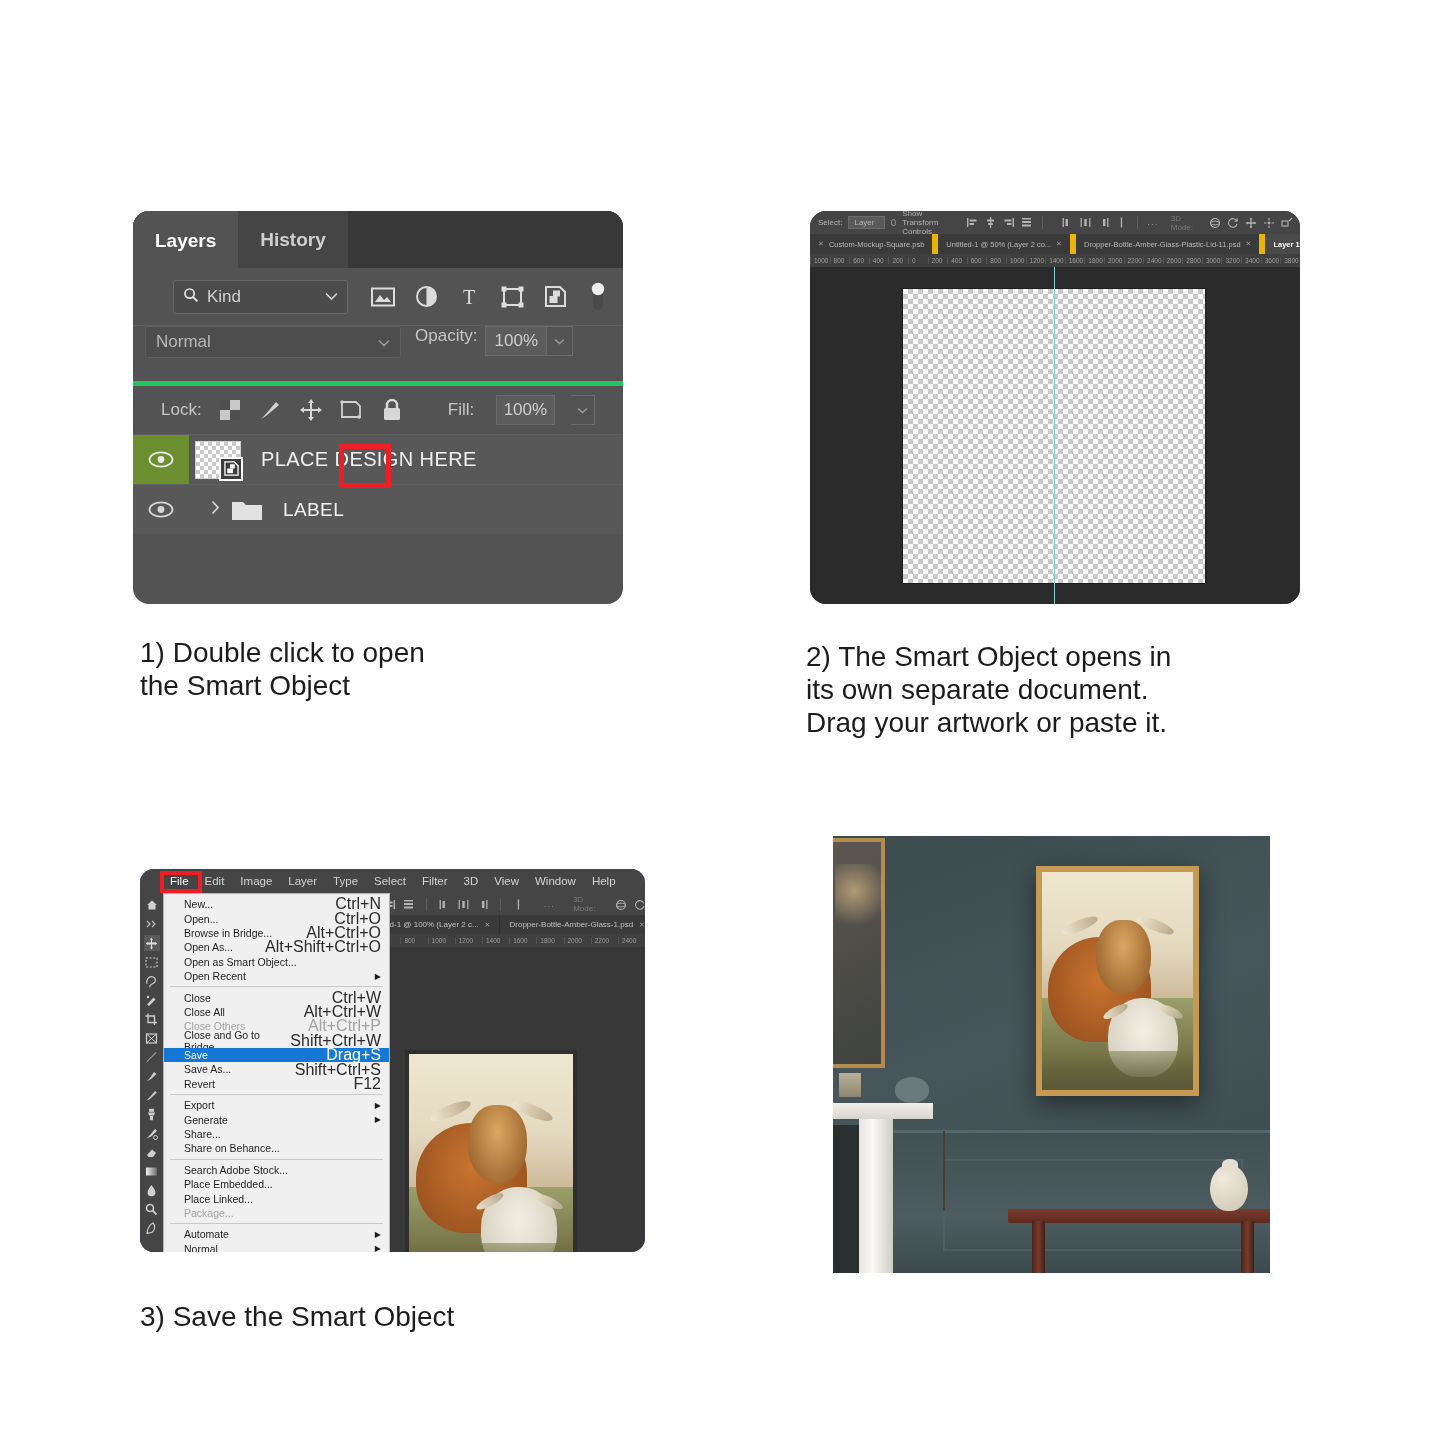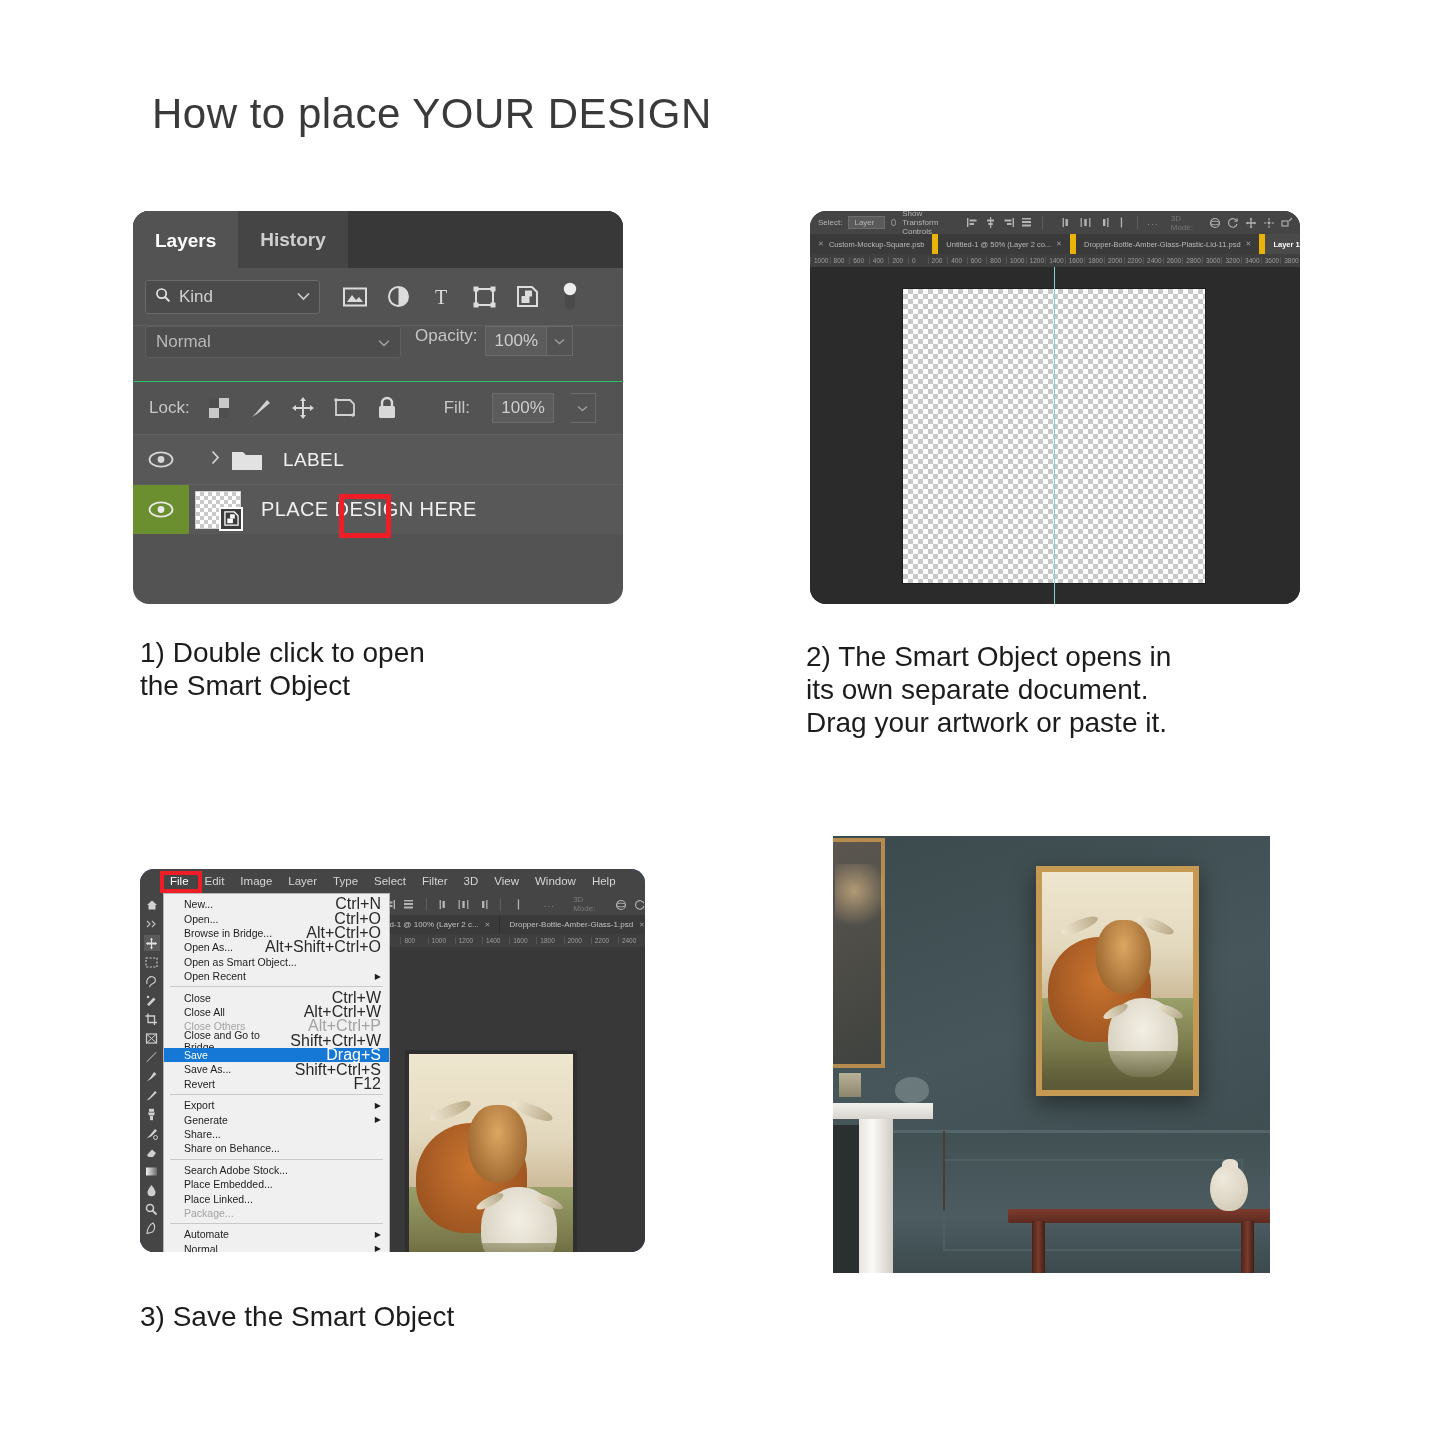--- a/index.html
+++ b/index.html
@@ -36,21 +36,21 @@
   }
   .lp-tabs { height: 57px; background: #383838; display: flex; align-items: stretch; }
   .lp-tab {
     display: flex; align-items: center; padding: 0 22px;
     font-size: 19px; font-weight: 700; color: #d9d9d9;
   }
   .lp-tab.active { background: #535353; color: #ffffff; border-top: 2px solid #535353; }
   .lp-tab.inactive { background: #454545; color: #cfcfcf; }
   .lp-tab-rest { flex: 1; background: #383838; }
 
-  .lp-filter { height: 57px; background: #535353; display: flex; align-items: center; padding: 0 12px; gap: 0; }
+  .lp-filter { height: 57px; background: #535353; display: flex; align-items: center; padding: 0 12px; gap: 0; justify-content: flex-end; }
   .kind-box {
     width: 175px; height: 34px; background: #4b4b4b; border: 1px solid #6a6a6a;
     border-radius: 3px; display: flex; align-items: center; padding: 0 9px; gap: 8px;
   }
   .kind-label { font-size: 17px; color: #d0d0d0; flex: 1; }
   .icon-row { display: flex; align-items: center; gap: 17px; margin-left: 22px; }
   .ficon { width: 26px; height: 26px; display: flex; align-items: center; justify-content: center; }
 
   .lp-blend { height: 56px; background: #535353; display: flex; align-items: flex-start;
               padding: 0 12px; border-top: 1px solid #606060; }
@@ -61,21 +61,21 @@
   .blend-select .chev { margin-left: auto; }
   .lbl { font-size: 17px; color: #c6c6c6; }
   .num-box {
     width: 62px; height: 30px; background: #5c5c5c; border: 1px solid #6b6b6b;
     display: flex; align-items: center; justify-content: center; font-size: 17px; color: #cecece;
   }
   .num-chev { width: 26px; height: 30px; border: 1px solid #6b6b6b; border-left: none;
               display: flex; align-items: center; justify-content: center; }
 
   .lp-lock { height: 53px; background: #535353; display: flex; align-items: center;
-             padding: 0 16px; gap: 16px; border-top: 1px solid #22c55e; }
+             padding: 0 28px; gap: 16px; border-top: 5px solid #22c55e; }
 
   .layer-row { height: 50px; display: flex; align-items: center; border-top: 1px solid #606060;
                background: #585858; position: relative; }
   .eye-cell { width: 56px; height: 100%; display: flex; align-items: center; justify-content: center; }
   .eye-cell.sel { background: #6b8e2e; }
   .thumb-wrap { position: relative; width: 46px; height: 38px; margin-left: 6px; }
   .thumb-checker {
     position: absolute; inset: 0; border: 1px solid #cfcfcf;
     background-image:
       linear-gradient(45deg, #c8c8c8 25%, transparent 25%, transparent 75%, #c8c8c8 75%),
@@ -237,21 +237,20 @@
   .calf-horn.l { left: 40%; transform: rotate(-28deg); }
   .calf-horn.r { right: 6%; transform: rotate(25deg); }
   .grass { position: absolute; left: 0; bottom: 0; width: 100%; height: 18%;
            background: linear-gradient(180deg, rgba(120,120,70,.5), #5b5936); }
 </style>
 </head>
 <body>
 
 <div class="page">
 
-  <div class="page-title">How to place YOUR DESIGN</div>
 
   <div class="layers-panel">
 
     <div class="lp-tabs">
       <div class="lp-tab active">
         <span>Layers</span>
       </div>
       <div class="lp-tab inactive">
         <span>History</span>
       </div>
@@ -373,58 +372,58 @@
         <span>100%</span>
       </div>
       <div class="num-chev">
         <svg width="11" height="7" viewBox="0 0 11 7">
             <polyline points="1,1.5 5.5,5.5 10,1.5" fill="none" stroke="#9c9c9c" stroke-width="1.5"></polyline>
           </svg>
       </div>
     </div>
 
     <div class="layer-row">
-      <div class="eye-cell">
-        <svg width="26" height="17" viewBox="0 0 26 17">
-            <ellipse cx="13" cy="8.5" rx="11.5" ry="7.2" fill="none" stroke="#d6d6d6" stroke-width="1.8"></ellipse>
-            <circle cx="13" cy="8.5" r="3.4" fill="#d6d6d6"></circle>
-          </svg>
-      </div>
-      <div class="arrow-cell">
-        <svg width="9" height="15" viewBox="0 0 9 15">
-            <polyline points="1.5,1.5 7,7.5 1.5,13.5" fill="none" stroke="#d6d6d6" stroke-width="1.7"></polyline>
-          </svg>
-      </div>
-      <span class="folder-ico">
-        <svg width="32" height="25" viewBox="0 0 32 25">
-            <path d="M1 5 h11 l3 3 h16 v15 H1 Z" fill="#e2e2e2"></path>
-          </svg>
-      </span>
-      <span class="layer-name small">LABEL</span>
-    </div>
-
-    <div class="layer-row">
       <div class="eye-cell sel">
         <svg width="26" height="17" viewBox="0 0 26 17">
             <ellipse cx="13" cy="8.5" rx="11.5" ry="7.2" fill="none" stroke="#e9e9e9" stroke-width="1.8"></ellipse>
             <circle cx="13" cy="8.5" r="3.4" fill="#e9e9e9"></circle>
           </svg>
       </div>
       <div class="thumb-wrap">
         <div class="thumb-checker"></div>
         <div class="so-badge">
           <svg width="15" height="15" viewBox="0 0 16 16">
               <path d="M1 1 h10 l4 4 v10 H1 Z" fill="none" stroke="#ffffff" stroke-width="1.4"></path>
               <rect x="3.5" y="8" width="6" height="5" fill="#ffffff"></rect>
               <rect x="6.5" y="3.5" width="5" height="4.5" fill="#ffffff"></rect>
             </svg>
         </div>
       </div>
       <span class="layer-name">PLACE DESIGN HERE</span>
       <div class="red-highlight"></div>
+    </div>
+
+    <div class="layer-row">
+      <div class="eye-cell">
+        <svg width="26" height="17" viewBox="0 0 26 17">
+            <ellipse cx="13" cy="8.5" rx="11.5" ry="7.2" fill="none" stroke="#d6d6d6" stroke-width="1.8"></ellipse>
+            <circle cx="13" cy="8.5" r="3.4" fill="#d6d6d6"></circle>
+          </svg>
+      </div>
+      <div class="arrow-cell">
+        <svg width="9" height="15" viewBox="0 0 9 15">
+            <polyline points="1.5,1.5 7,7.5 1.5,13.5" fill="none" stroke="#d6d6d6" stroke-width="1.7"></polyline>
+          </svg>
+      </div>
+      <span class="folder-ico">
+        <svg width="32" height="25" viewBox="0 0 32 25">
+            <path d="M1 5 h11 l3 3 h16 v15 H1 Z" fill="#e2e2e2"></path>
+          </svg>
+      </span>
+      <span class="layer-name small">LABEL</span>
     </div>
 
   </div>
 
   <div class="caption" id="cap1">1) Double click to open
      the Smart Object</div>
 
   <div class="so-panel">
     <div class="so-optbar">
       <span>Select:</span>

